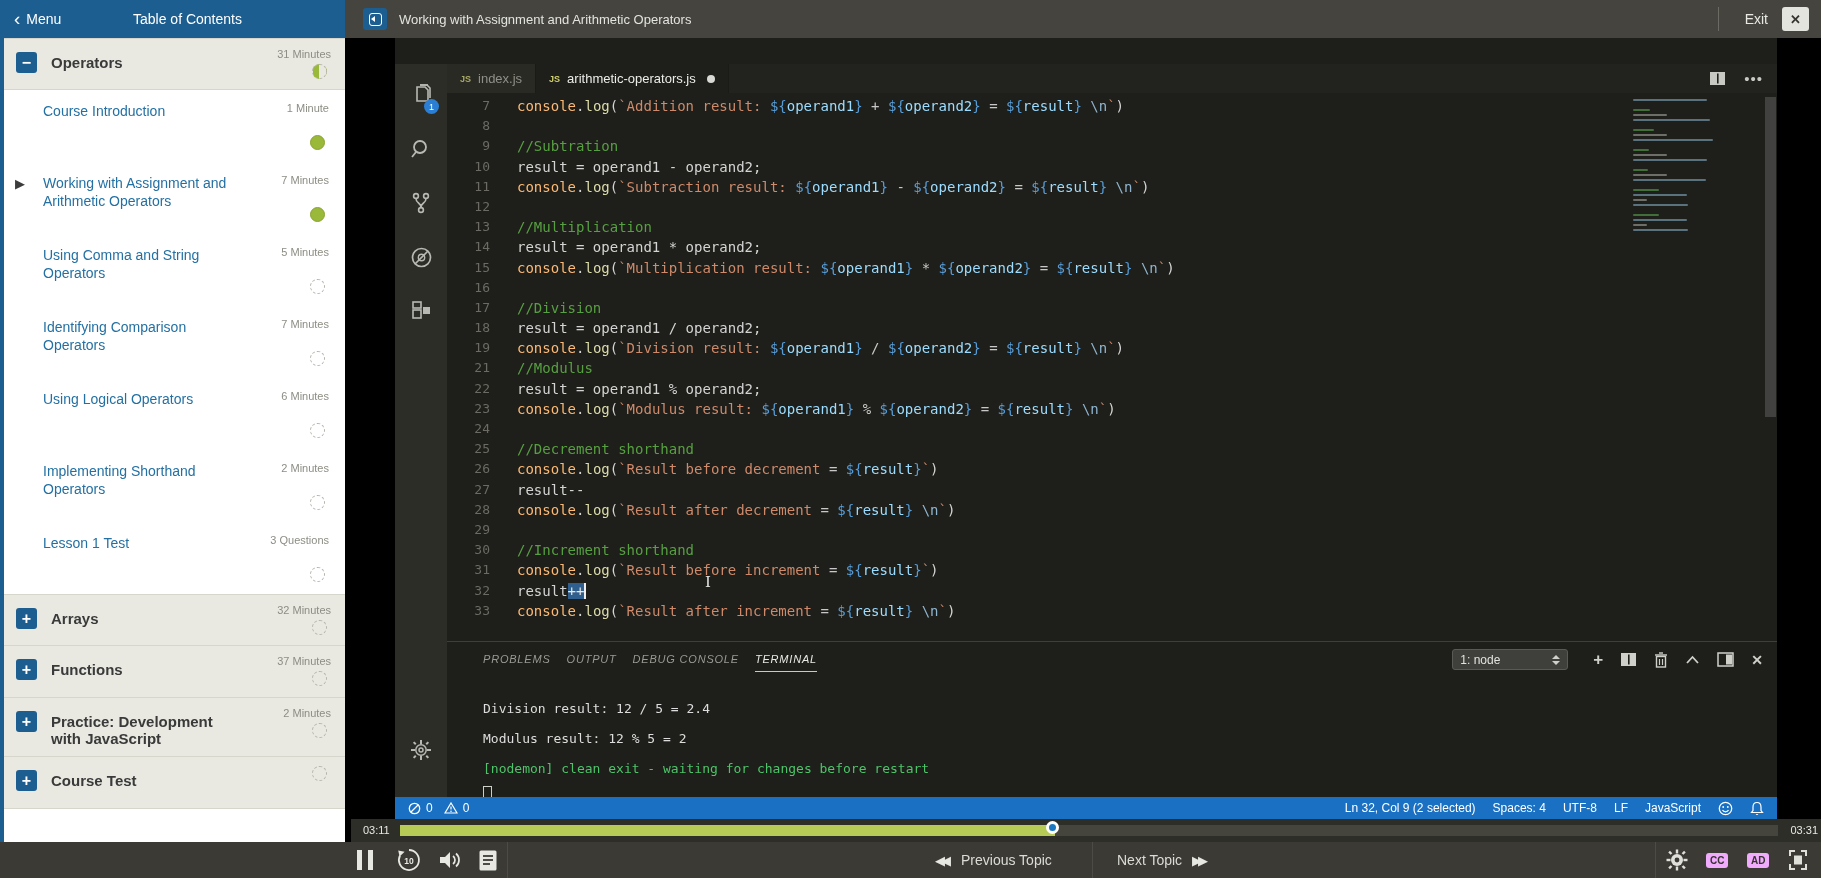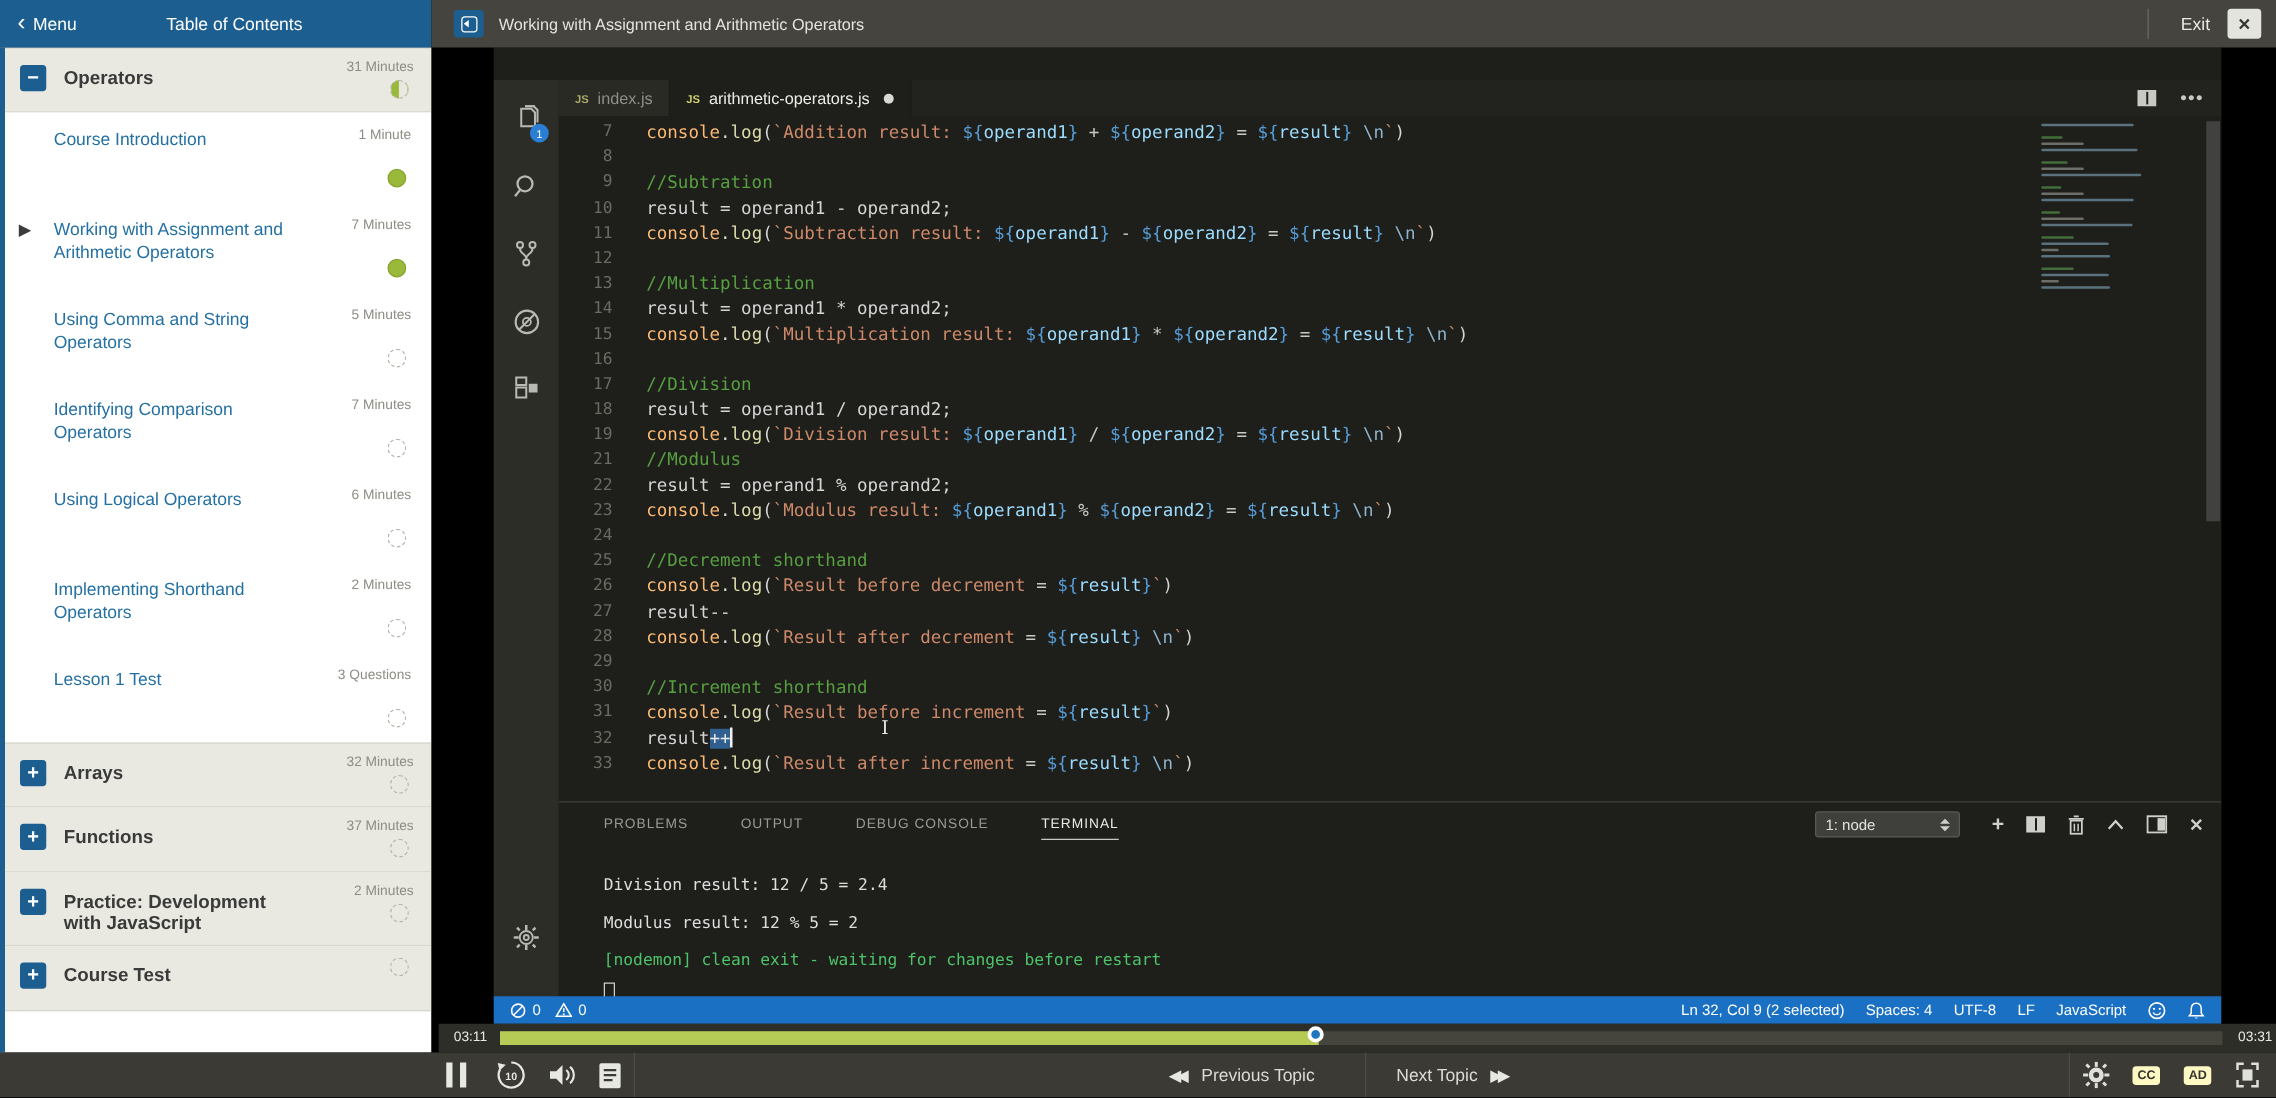--- a/index.html
+++ b/index.html
@@ -69,21 +69,21 @@
   .tk-s{color:#ce8a6a;} .tk-t{color:#569cd6;} .tk-v{color:#9cdcfe;} .tk-e{color:#8fb5cf;} .tk-o{color:#c8c8c8;}
   .tk-x{color:#e8e8e8;background:#2f5f8f;}
   .caret { display:inline-block; width:2px; height:16px; background:#f0f0f0; vertical-align:-3px; }
   .minimap { position:absolute; right:58px; top:6px; width:86px; }
   .mm-row { height:2px; margin-bottom:3px; border-radius:1px; }
   .scrollthumb { position:absolute; right:1px; top:4px; width:11px; height:320px; background:rgba(150,150,150,0.30); }
   .ibeam { position:absolute; left:258px; top:480px; color:#e6e6e6; font-family:"DejaVu Serif", serif; font-size:15px; }
 
   
   .panel { position:absolute; left:52px; top:603px; right:0; height:156px; background:#1e1e1a; border-top:1px solid #3f3f3a; }
-  .panel-tabs { display:flex; gap:42px; padding:11px 0 0 36px; }
+  .panel-tabs { display:flex; gap:16px; padding:11px 0 0 36px;font-style:italic; }
   .ptab { font-size:11px; letter-spacing:0.8px; color:#9a9a94; padding-bottom:6px; }
   .ptab.active { color:#e8e8e5; border-bottom:1px solid #c9c9c4; }
   .panel-ctrl { position:absolute; right:14px; top:7px; display:flex; align-items:center; gap:17px; color:#d0d0cb; }
   .shell-sel { width:116px; height:21px; background:#3f3f3b; border:1px solid #5a5a55; border-radius:3px; color:#e2e2de; font-size:12px; display:flex; align-items:center; padding:0 7px; margin-right:8px; }
   .shell-sel .lbl { flex:1; }
   .updown { display:flex; flex-direction:column; gap:2px; }
   .updown i { display:block; width:0; height:0; border-left:4px solid transparent; border-right:4px solid transparent; }
   .updown .u { border-bottom:4px solid #d0d0cb; } .updown .d { border-top:4px solid #d0d0cb; }
   .plus { font-size:17px; font-weight:bold; } .pclose { font-size:14px; font-weight:bold; }
   .term { position:absolute; left:36px; top:52px; right:20px; font-family:"DejaVu Sans Mono", monospace; font-size:13px; }
@@ -106,21 +106,21 @@
   .knob { position:absolute; top:-4px; width:13px; height:13px; background:#1b78c0; border:3px solid #fff; border-radius:50%; }
 
   
   .ctrl-bar { position:absolute; left:0; top:842px; width:1821px; height:36px; background:#3b3a35; z-index:40; color:#e4e4df; }
   .cb { position:absolute; top:0; height:36px; display:flex; align-items:center; }
   .vdiv { position:absolute; top:0; width:1px; height:36px; background:#4c4b45; }
   .pausebars { display:flex; gap:6px; } .pausebars i { display:block; width:5px; height:20px; background:#e8e8e3; }
   .navlbl { font-size:14px; color:#dcdcd7; }
   .tri { font-size:13px; letter-spacing:-4px; color:#e8e8e3; margin-right:4px; }
   .tri.rt { margin-left:10px; margin-right:0; }
-  .ccbox { background:#fef9c3; color:#35342f; font-size:10px; font-weight:bold; border-radius:3px; padding:2px 4px; }
+  .ccbox { background:#f0abfc; color:#35342f; font-size:10px; font-weight:bold; border-radius:3px; padding:2px 4px; }
   svg.ic { display:block; }
 </style>
 </head>
 <body>
 
 <div class="app">
 
   <div class="hdr-left">
     <div class="menu-btn">
       <span class="menu-chev">‹</span>

